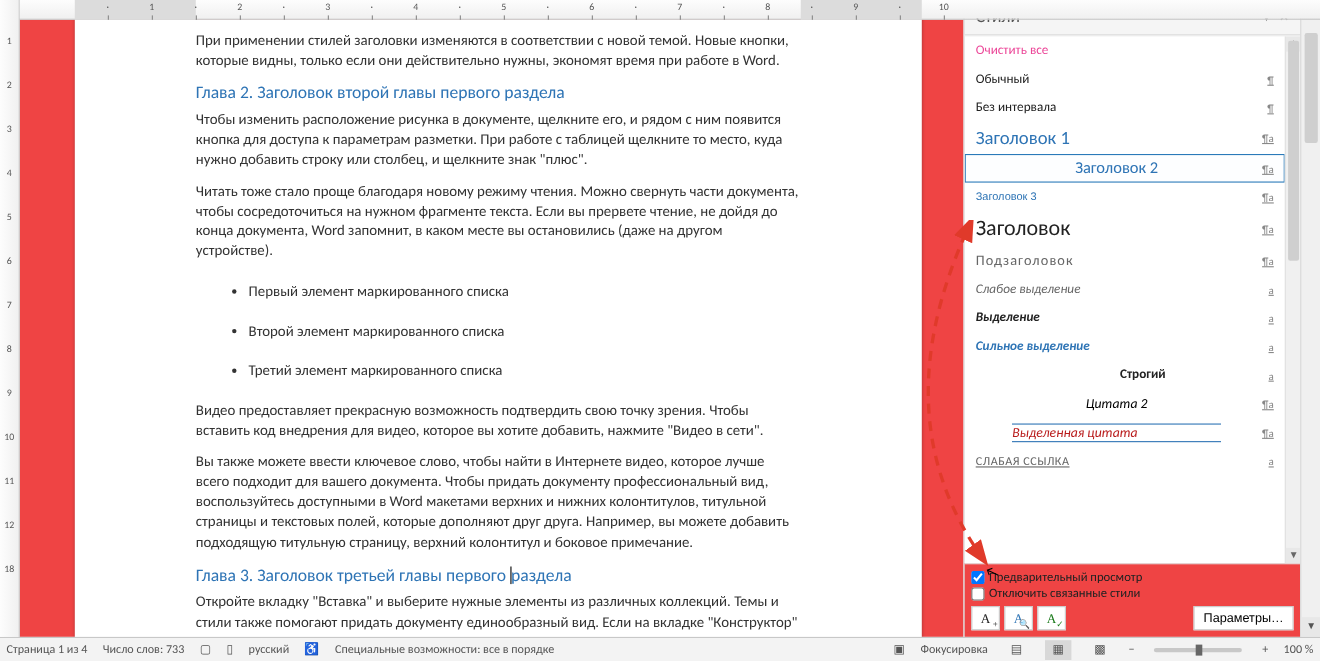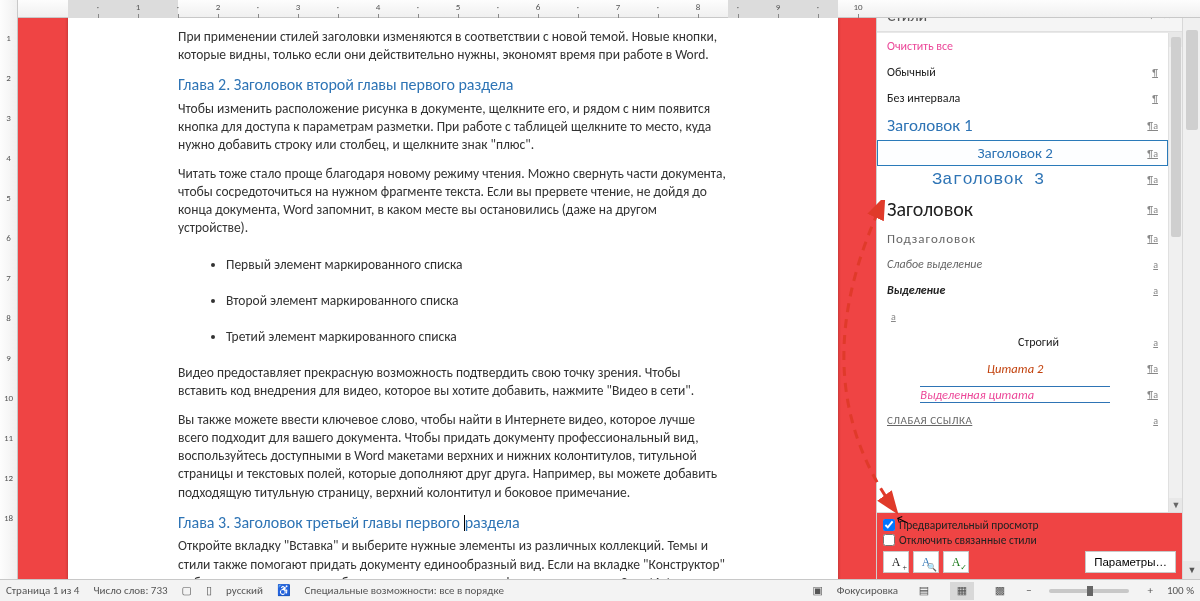--- a/index.html
+++ b/index.html
@@ -111,29 +111,29 @@
     text-align: center;
   }
   .style-item .lbl { flex:1; }
   .style-item .mark { font-size:10px; color:#888; margin-left:4px; text-decoration:underline; }
 
   .s-clear   { font-size:12px; color:#ec4899; }
   .s-normal  { font-size:12px; color:#222; }
   .s-nosp    { font-size:12px; color:#222; }
   .s-h1      { color:#2e74b5; font-size:17px; font-family:"Calibri Light",Calibri; }
   .s-h2      { color:#2e74b5; font-size:15px; font-family:"Calibri Light",Calibri; }
-  .s-h3      { color:#2e74b5; font-size:17px; font-family:Liberation Mono, monospace;margin-left:45px; }
+  .s-h3      { color:#2e74b5; font-size:10px; font-family:Liberation Sans, sans-serif; }
   .s-title   { font-size:20px; color:#222; font-family:"Calibri Light",Calibri; }
   .s-sub     { color:#666; font-size:13px; letter-spacing:1px; }
   .s-weak    { font-style:italic; color:#666; font-size:12px; }
   .s-emp     { font-style:italic; font-weight:bold; font-size:12px; }
   .s-strongemp { font-style:italic; font-weight:bold; color:#2e74b5; font-size:12px; }
-  .s-strong  { font-weight:normal; font-size:12px; }
-  .s-quote2  { font-style:italic; text-align:center; font-size:12.5px; color:#c2410c; }
-  .s-vquote  { color:#ec4899; font-style:italic; text-align:center; font-size:12.5px; }
+  .s-strong  { font-weight:bold; font-size:12px; }
+  .s-quote2  { font-style:italic; text-align:center; font-size:12.5px; color:#000000; }
+  .s-vquote  { color:#b91c1c; font-style:italic; text-align:center; font-size:12.5px; }
   .s-vquote-wrap { border-top:1px solid #2e74b5; border-bottom:1px solid #2e74b5; width:70%; margin:0 auto; }
   .s-weakref { font-size:11px; color:#666; letter-spacing:.5px;text-decoration:underline; }
 
   
   .pane-scroll {
     position:absolute; right:0; top:0; bottom:0; width:14px;
     background:#f0f0f0; border-left:1px solid #e0e0e0;
   }
   .pane-scroll .thumb { position:absolute; left:2px; width:10px; top:4px; height:200px; background:#cfcfcf; border-radius:2px; }
   .pane-scroll .btn { position:absolute; left:0; width:14px; height:14px; background:#e8e8e8; color:#666; font-size:9px; text-align:center; line-height:14px; }
@@ -314,20 +314,21 @@
       </div>
       <div class="style-item">
         <span class="lbl s-weak">Слабое выделение</span>
         <span class="mark">a</span>
       </div>
       <div class="style-item">
         <span class="lbl s-emp">Выделение</span>
         <span class="mark">a</span>
       </div>
       <div class="style-item">
+        <span class="lbl s-strongemp">Сильное выделение</span>
         <span class="mark">a</span>
       </div>
       <div class="style-item">
         <span class="lbl s-strong"></span>
         <span class="lbl s-strong">Строгий</span>
         <span class="mark">a</span>
       </div>
       <div class="style-item" style="justify-content:center;">
         <span class="lbl s-quote2" style="text-align:center">Цитата 2</span>
         <span class="mark">¶a</span>

